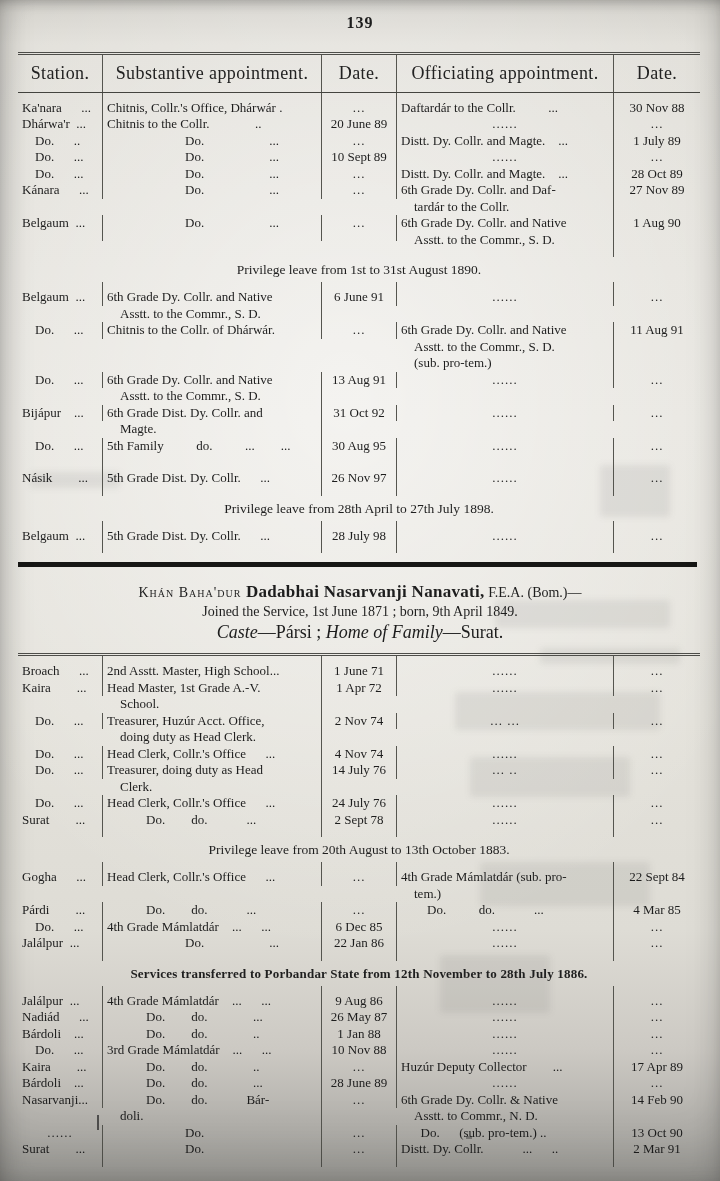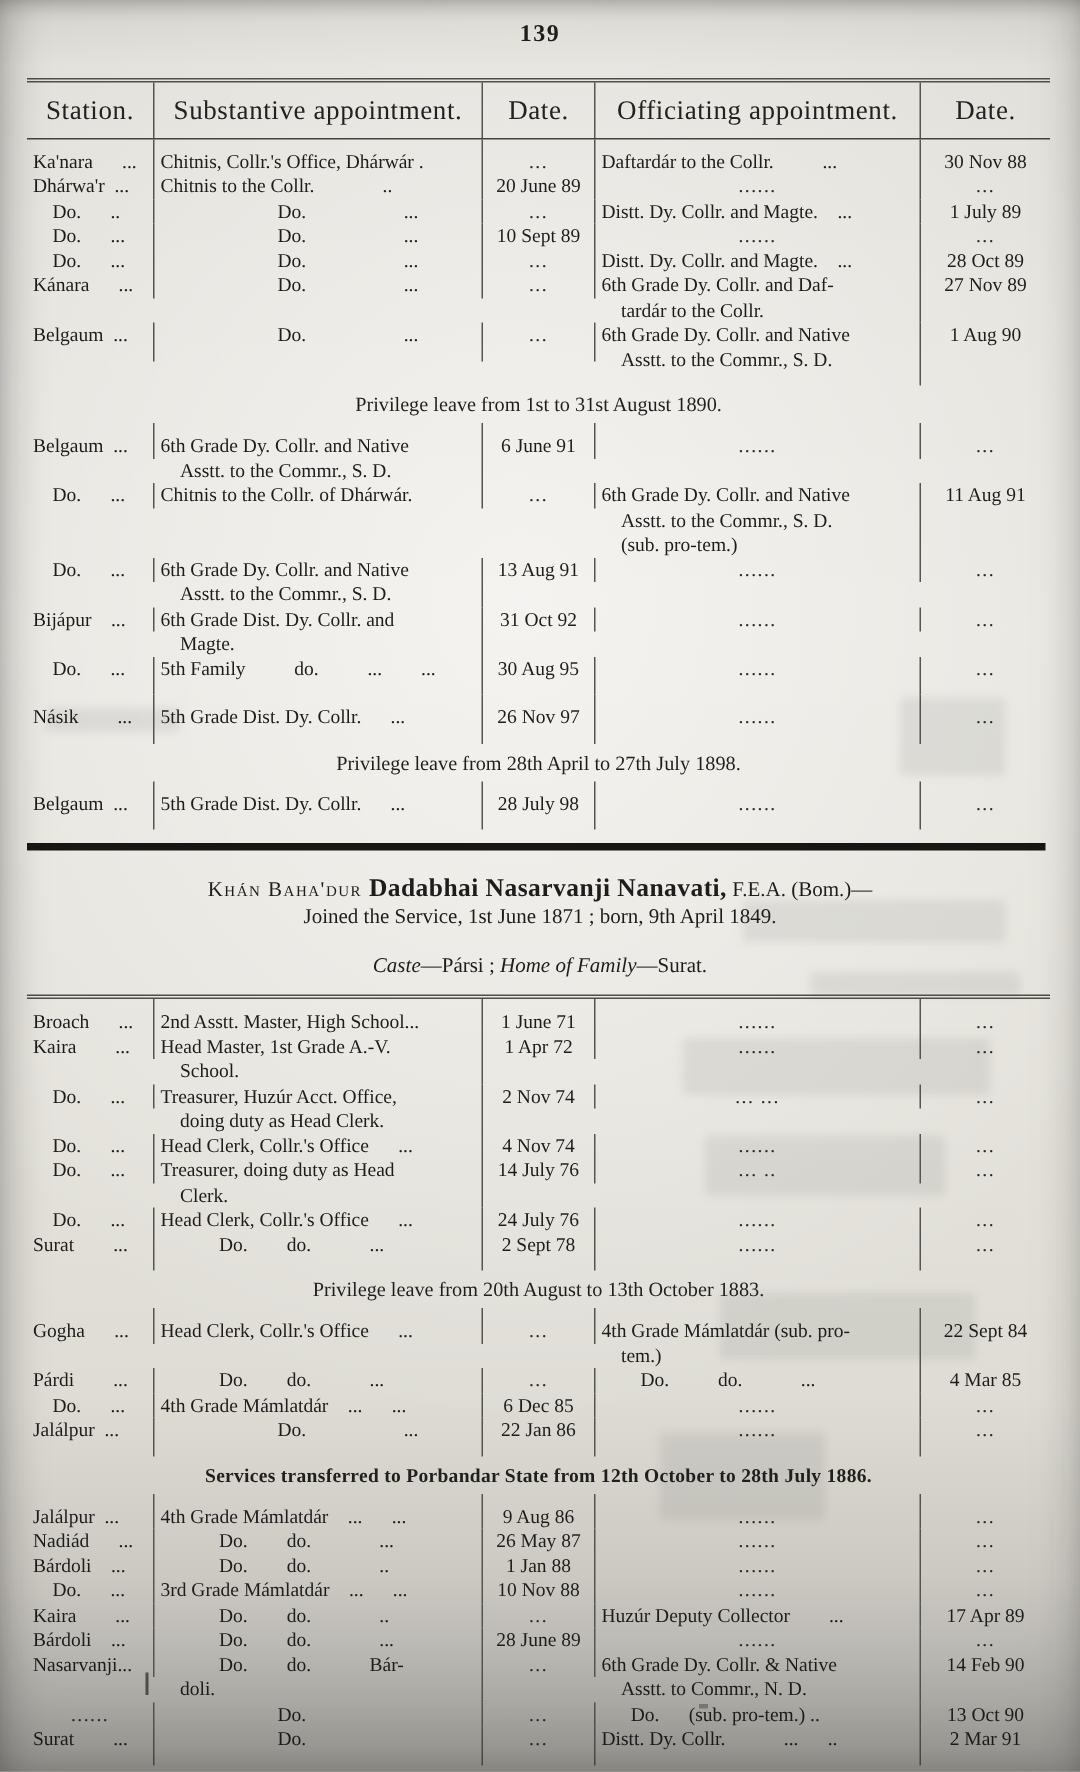--- a/index.html
+++ b/index.html
@@ -36,21 +36,21 @@
   .tbody .trow:last-child .cell{padding-bottom:9px;}
   .dots{text-align:center;letter-spacing:1px;color:#2a2a2a;}
   .tnote{text-align:center;font-size:13.5px;padding:5px 0 4px;color:#1f1f1f;}
   .tnote.roman{font-style:normal;font-weight:bold;font-size:13px;letter-spacing:.2px;}
   .thick-rule{margin:9px 23px 0 18px;height:5px;background:#171715;}
   .record-heading{margin-top:15px;text-align:center;}
   .honorific{font-variant:small-caps;font-size:14px;letter-spacing:1px;}
   .person-name{font-size:17px;font-weight:bold;letter-spacing:.3px;font-family:Liberation Serif, serif;}
   .heading-suffix{font-size:14px;}
   .heading-line2{font-size:14px;margin-top:2px;}
-  .caste-line{margin-top:17px;text-align:center;font-size:14px;}
+  .caste-line{margin-top:2px;text-align:center;font-size:18px;}
   .caste-line .it{font-style:italic;}
 </style>
 </head>
 <body>
 
 <div class="page">
 
   <div class="ghost" style="left:600px;top:465px;width:70px;height:52px;"></div>
   <div class="ghost" style="left:30px;top:472px;width:90px;height:16px;"></div>
   <div class="ghost" style="left:495px;top:600px;width:175px;height:28px;"></div>
@@ -281,21 +281,21 @@
               <div class="cell c4 dots">...</div>
             </div>
             <div class="trow">
               <div class="cell c0">Jalálpur ...</div>
               <div class="cell c1">      Do.     ...</div>
               <div class="cell c2">22 Jan 86</div>
               <div class="cell c3 dots">......</div>
               <div class="cell c4 dots">...</div>
             </div>
           </div>
-          <div class="tnote roman">Services transferred to Porbandar State from 12th October to 28th July 1886.</div>
+          <div class="tnote roman">Services transferred to Porbandar State from 12th November to 28th July 1886.</div>
           <div class="tbody">
             <div class="trow">
               <div class="cell c0">Jalálpur ...</div>
               <div class="cell c1">4th Grade Mámlatdár ...  ...</div>
               <div class="cell c2">9 Aug 86</div>
               <div class="cell c3 dots">......</div>
               <div class="cell c4 dots">...</div>
             </div>
             <div class="trow">
               <div class="cell c0">Nadiád  ...</div>

